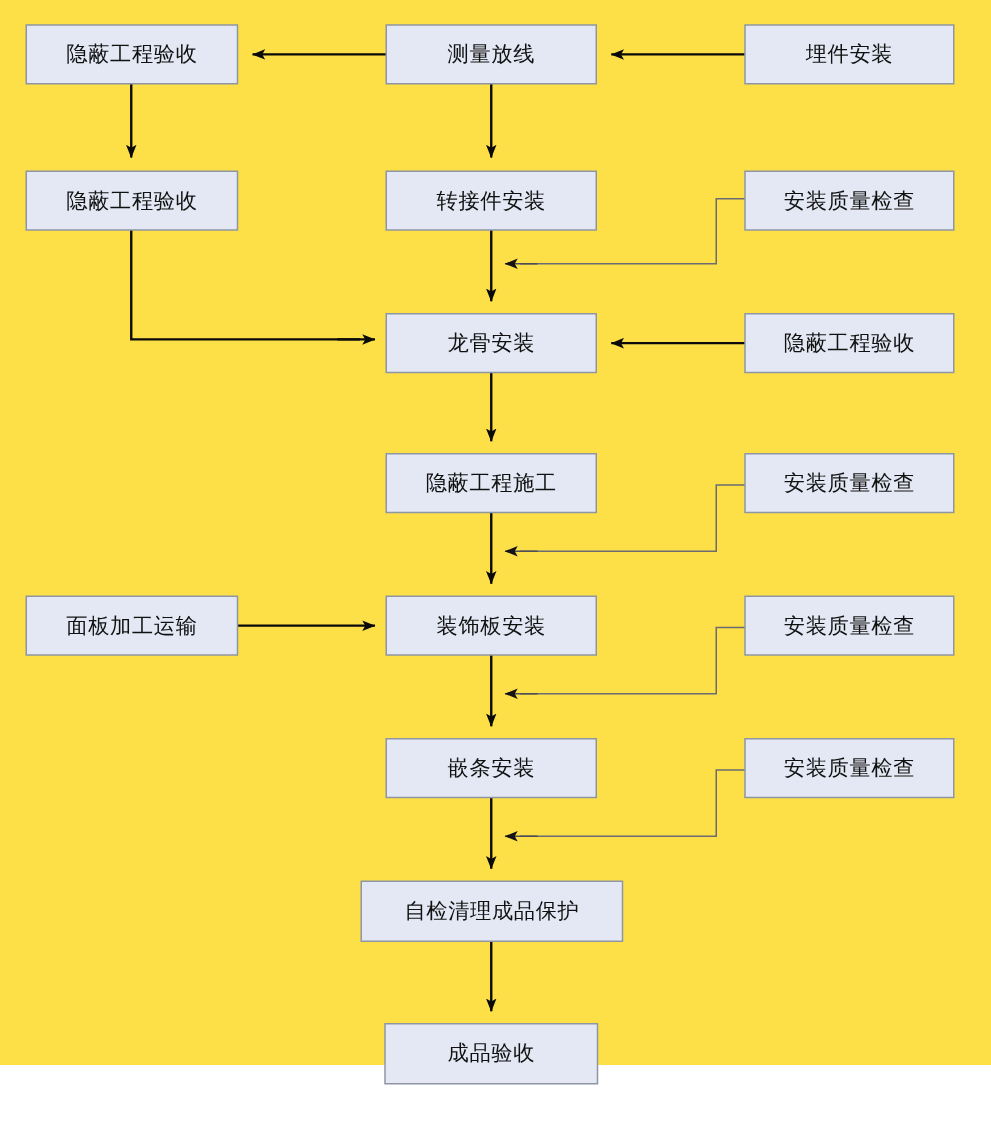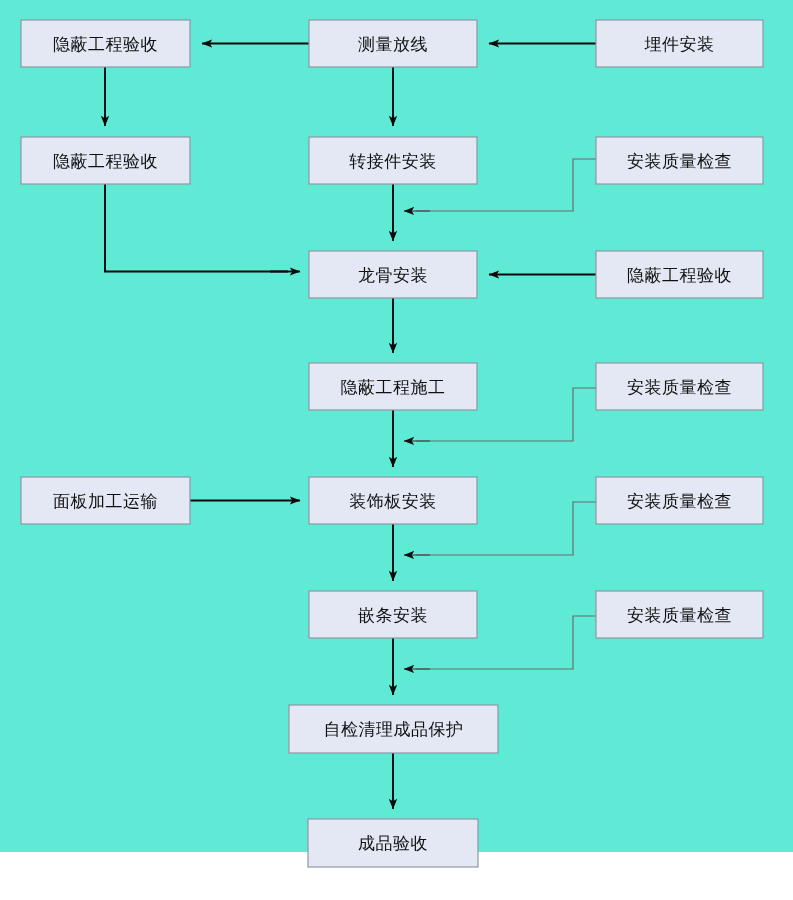--- a/index.html
+++ b/index.html
@@ -10,21 +10,21 @@
   body {
     width: 793px;
     height: 900px;
     font-family: "DejaVu Sans", "Liberation Sans", sans-serif;
     overflow: hidden;
   }
   #flow-root {
     position: relative;
     width: 793px;
     height: 852px;
-    background: #5eead4;
+    background: #fde047;
   }
   svg#flow-svg {
     position: absolute;
     left: 0;
     top: 0;
     width: 793px;
     height: 900px;
   }
   .node-rect {
     fill: #e3e8f4;

